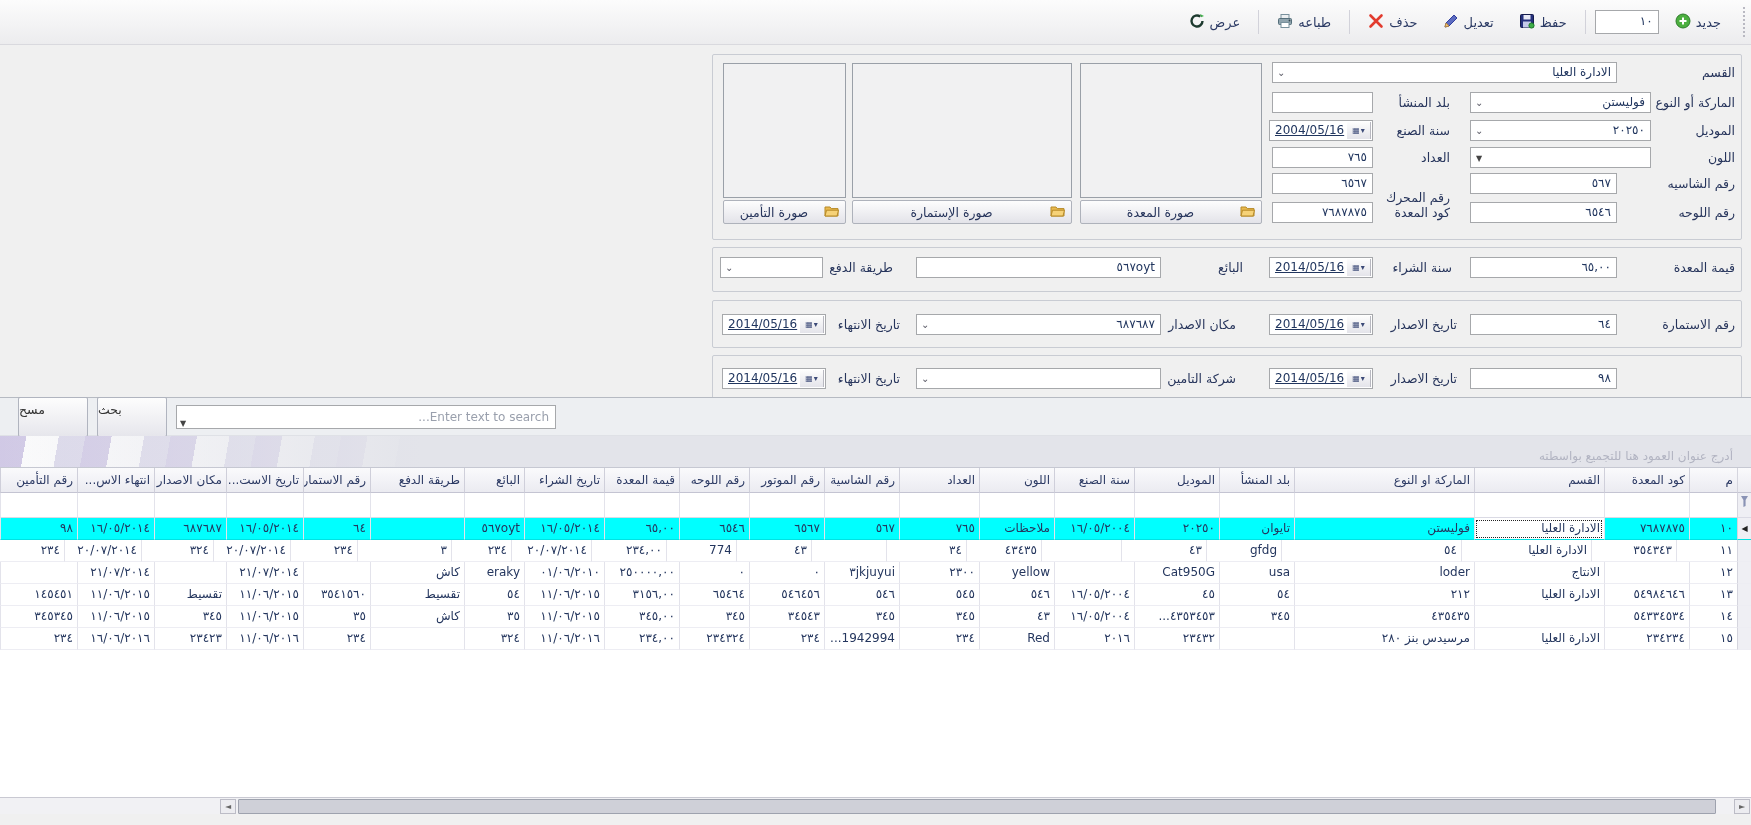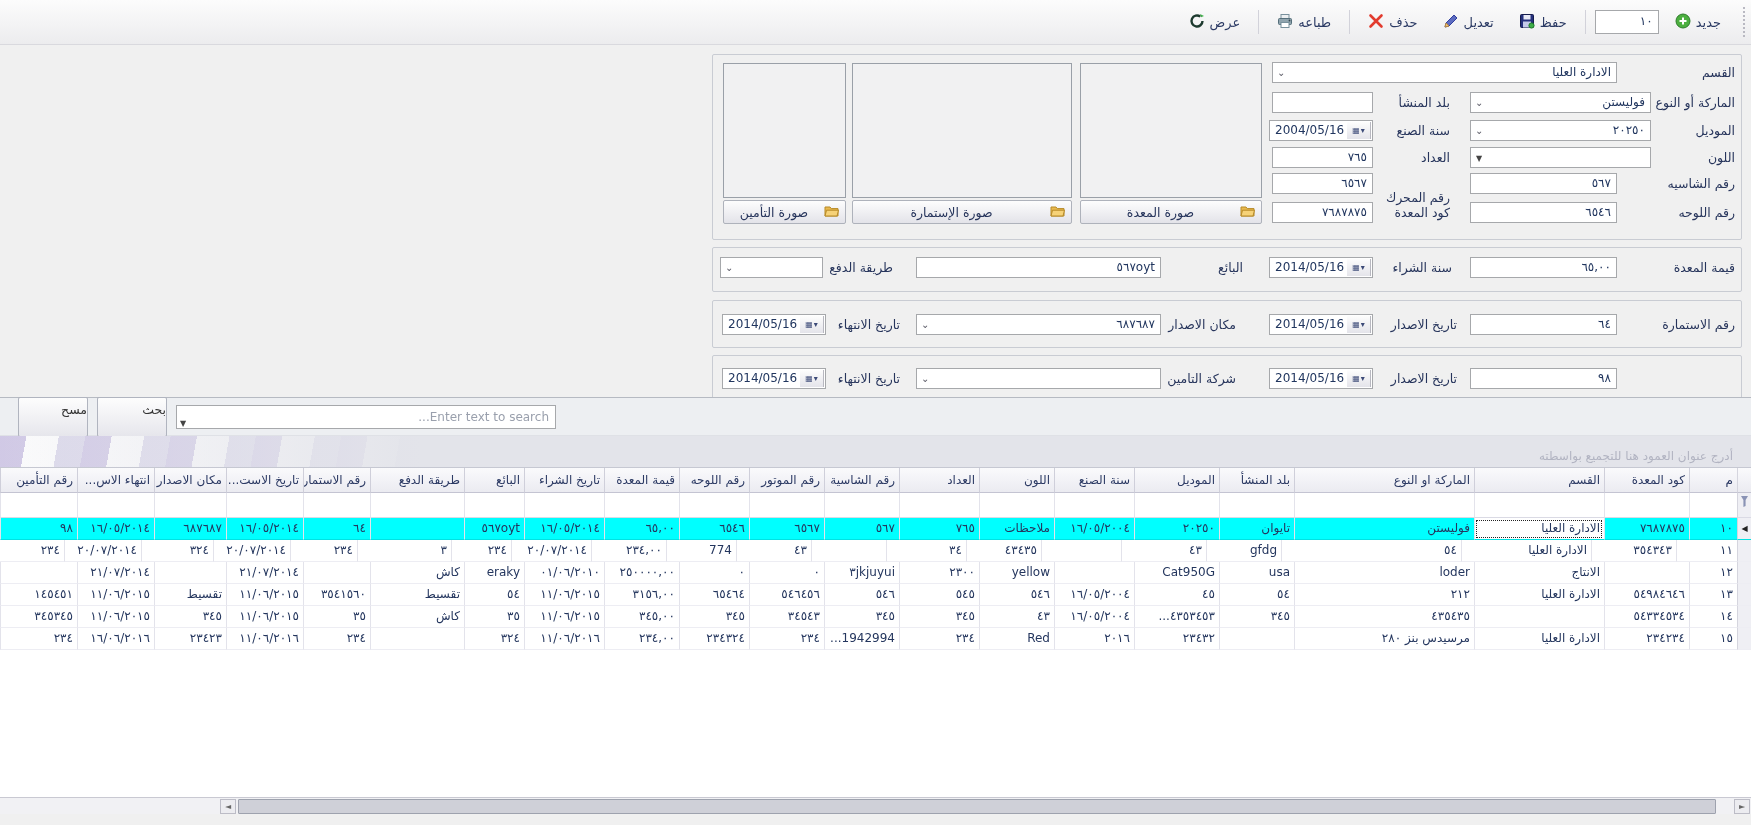--- a/index.html
+++ b/index.html
@@ -22,37 +22,37 @@
   
   .form-area { position:absolute; top:45px; right:0; left:0; height:352px; }
   .gbox { position:absolute; border:1px solid #c9ccd3; background:#f0f0f0; border-radius:2px; }
   .lbl { position:absolute; font-size:12.5px; color:#27355c; white-space:nowrap; text-align:right; height:18px; }
   .tb-field, .combo, .dtf { position:absolute; height:21px; background:#fff; border:1px solid #a6a8ab;
     font-size:12px; color:#21365f; line-height:19px; padding:0 5px; text-align:right; white-space:nowrap; overflow:hidden; }
   .combo { padding-left:18px; }
   .combo .chev { position:absolute; left:4px; top:0; font-size:10px; color:#5a5a66; line-height:19px; }
   .combo .chev-solid { position:absolute; left:5px; top:1px; font-size:8px; color:#444; line-height:19px; }
   .dtf { direction:ltr; text-align:left; padding:0 2px 0 5px; }
-  .dtf .dtv { display:inline-block; line-height:19px; font-size:12px; color:#21365f; }
+  .dtf .dtv { display:inline-block; line-height:19px; font-size:12px; color:#21365f;text-decoration:underline; }
   .dtf .dtbtn { position:absolute; right:1px; top:1px; bottom:1px; width:24px;
     background:linear-gradient(#fdfdfd,#e4e4ea); border-right:1px solid #b8b8c0;
     display:flex; align-items:center; justify-content:center; gap:1px; font-size:8px; color:#3c4a78; }
   .picbox { position:absolute; background:#f1f1f2; border:1px solid #9aa0a8; }
   .picbtn { position:absolute; height:24px; background:linear-gradient(#fdfdfd,#e3e3e9);
     border:1px solid #aeb2bb; border-radius:2px; display:flex; align-items:center;
     font-size:12.5px; color:#27355c; padding:0 6px; gap:6px; }
   .picbtn .cap { flex:1; text-align:center; }
 
   
   .grid-panel { position:absolute; top:397px; right:0; left:0; bottom:0;
     background:#fff; border-top:1px solid #b6bac2; display:flex; flex-direction:column; }
   .search-row { height:38px; background:#edeff2; display:flex; align-items:center;
     direction:ltr; padding:0 0 0 18px; gap:9px; border-bottom:1px solid #dfe1e6; }
   .sbtn { width:70px; height:40px; background:linear-gradient(#fdfdfd,#e6e6ec);
-    border:1px solid #b0b4bf; border-radius:2px; font-size:12.5px; color:#333; text-align:right; line-height:24px; }
+    border:1px solid #b0b4bf; border-radius:2px; font-size:12.5px; color:#333; text-align:left; line-height:24px; }
   .search-box { position:relative; width:380px; height:24px; background:#fff; border:1px solid #a6a8ab;
     direction:rtl; text-align:right; font-size:12px; color:#9aa0ad; line-height:22px; padding:0 6px 0 20px; }
   .search-box .sb-chev { position:absolute; left:3px; top:7px; font-size:8px; color:#444; }
   .group-row { position:relative; height:32px; background:#e3e4ea; border-bottom:1px solid #c6c8d2; overflow:hidden; }
   .group-row::before { content:""; position:absolute; left:0; top:0; bottom:0; width:440px;
     background:
       linear-gradient(to right, rgba(227,228,234,0) 0%, #e3e4ea 96%),
       repeating-linear-gradient(100deg, rgba(186,168,224,.45) 0 26px, rgba(255,255,255,.85) 26px 58px, rgba(205,195,235,.35) 58px 84px); }
   .group-hint { position:absolute; bottom:4px; right:18px; font-size:12px; color:#b2b4c2; }
 

